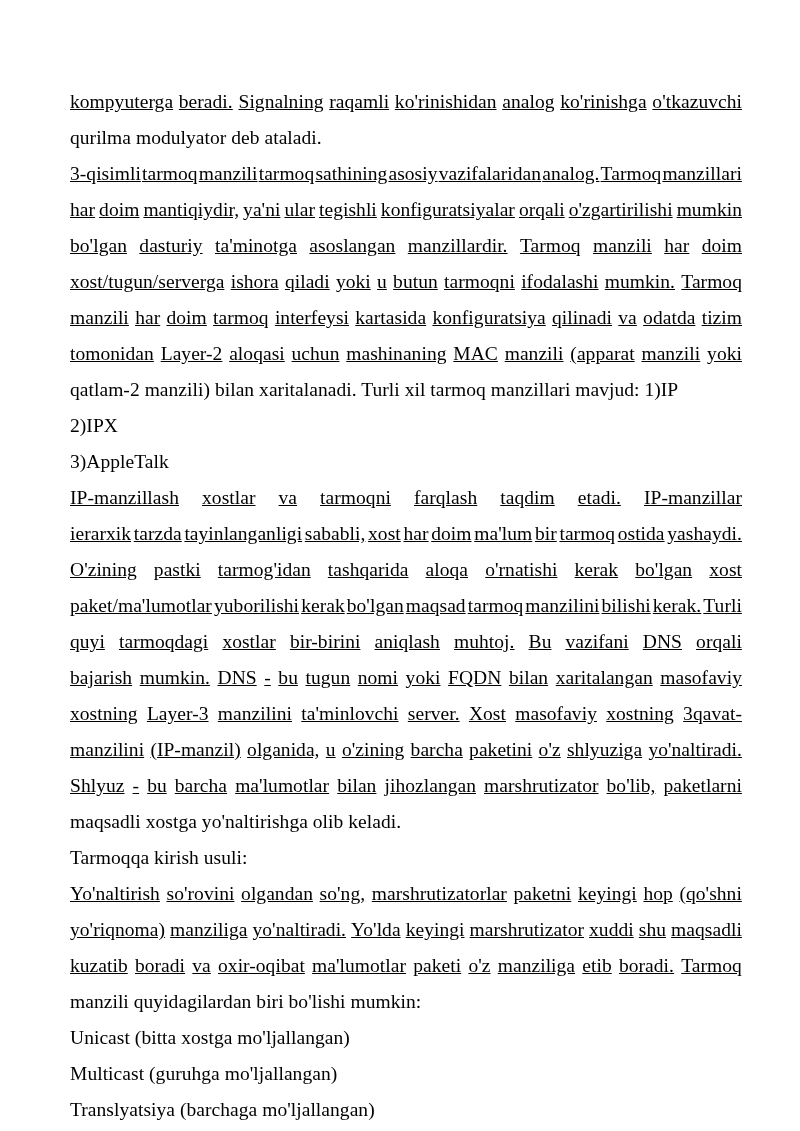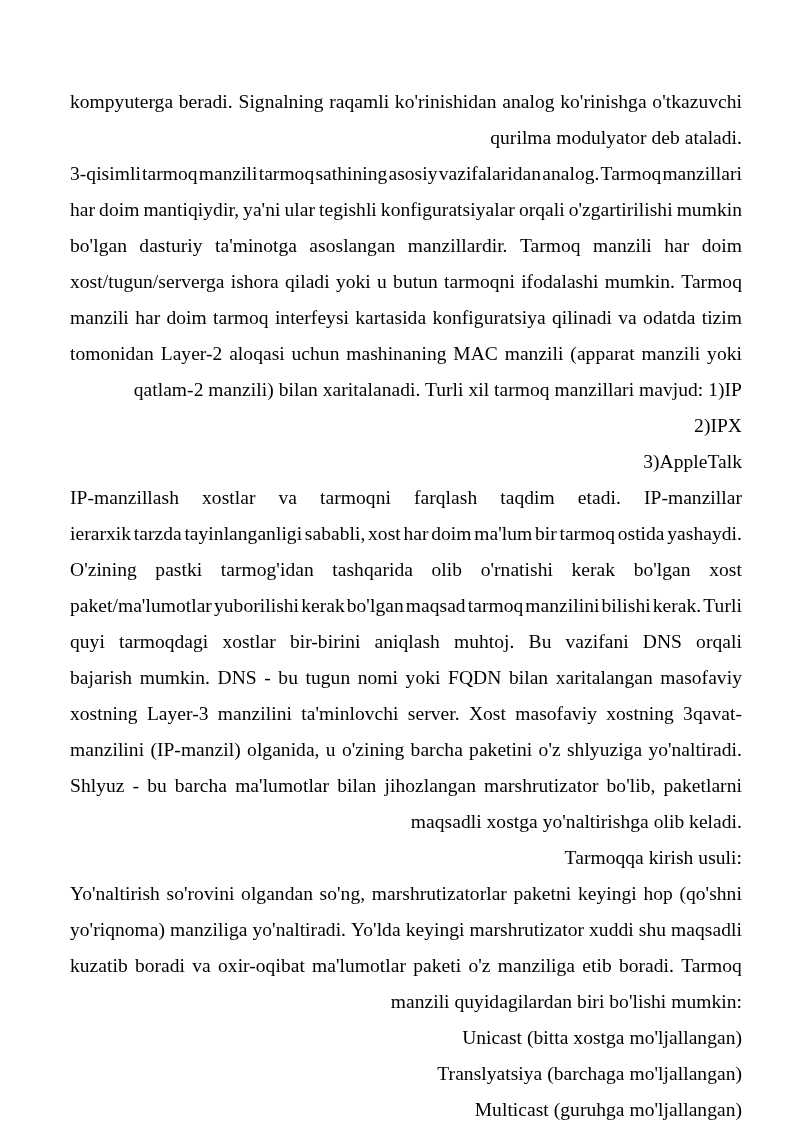--- a/index.html
+++ b/index.html
@@ -36,28 +36,28 @@
     height: 36px;
     color: #000000;
     white-space: nowrap;
     letter-spacing: 0.05px;
   }
   
   .line.justify {
     display: flex;
     justify-content: space-between;
     white-space: normal;
+    text-decoration: underline;
   }
   .line.justify > .w {
     display: inline-block;
     white-space: pre;
   }
   .line.flush {
     display: block;
-    text-align: right;
   }
 </style>
 </head>
 <body>
 
 <div id="page">
   <div id="text-body">
       <div class="line justify">
         <span class="w">kompyuterga</span>
         <span class="w">beradi.</span>
@@ -166,21 +166,21 @@
         <span class="w">bir</span>
         <span class="w">tarmoq</span>
         <span class="w">ostida</span>
         <span class="w">yashaydi.</span>
       </div>
       <div class="line justify">
         <span class="w">O'zining</span>
         <span class="w">pastki</span>
         <span class="w">tarmog'idan</span>
         <span class="w">tashqarida</span>
-        <span class="w">olib</span>
+        <span class="w">aloqa</span>
         <span class="w">o'rnatishi</span>
         <span class="w">kerak</span>
         <span class="w">bo'lgan</span>
         <span class="w">xost</span>
       </div>
       <div class="line justify">
         <span class="w">paket/ma'lumotlar</span>
         <span class="w">yuborilishi</span>
         <span class="w">kerak</span>
         <span class="w">bo'lgan</span>
@@ -284,16 +284,16 @@
         <span class="w">ma'lumotlar</span>
         <span class="w">paketi</span>
         <span class="w">o'z</span>
         <span class="w">manziliga</span>
         <span class="w">etib</span>
         <span class="w">boradi.</span>
         <span class="w">Tarmoq</span>
       </div>
       <div class="line flush">manzili quyidagilardan biri bo'lishi mumkin:</div>
       <div class="line flush">Unicast (bitta xostga mo'ljallangan)</div>
+      <div class="line flush">Multicast (guruhga mo'ljallangan)</div>
       <div class="line flush">Translyatsiya (barchaga mo'ljallangan)</div>
-      <div class="line flush">Multicast (guruhga mo'ljallangan)</div>
     </div>
 </div>
 
 </body></html>

